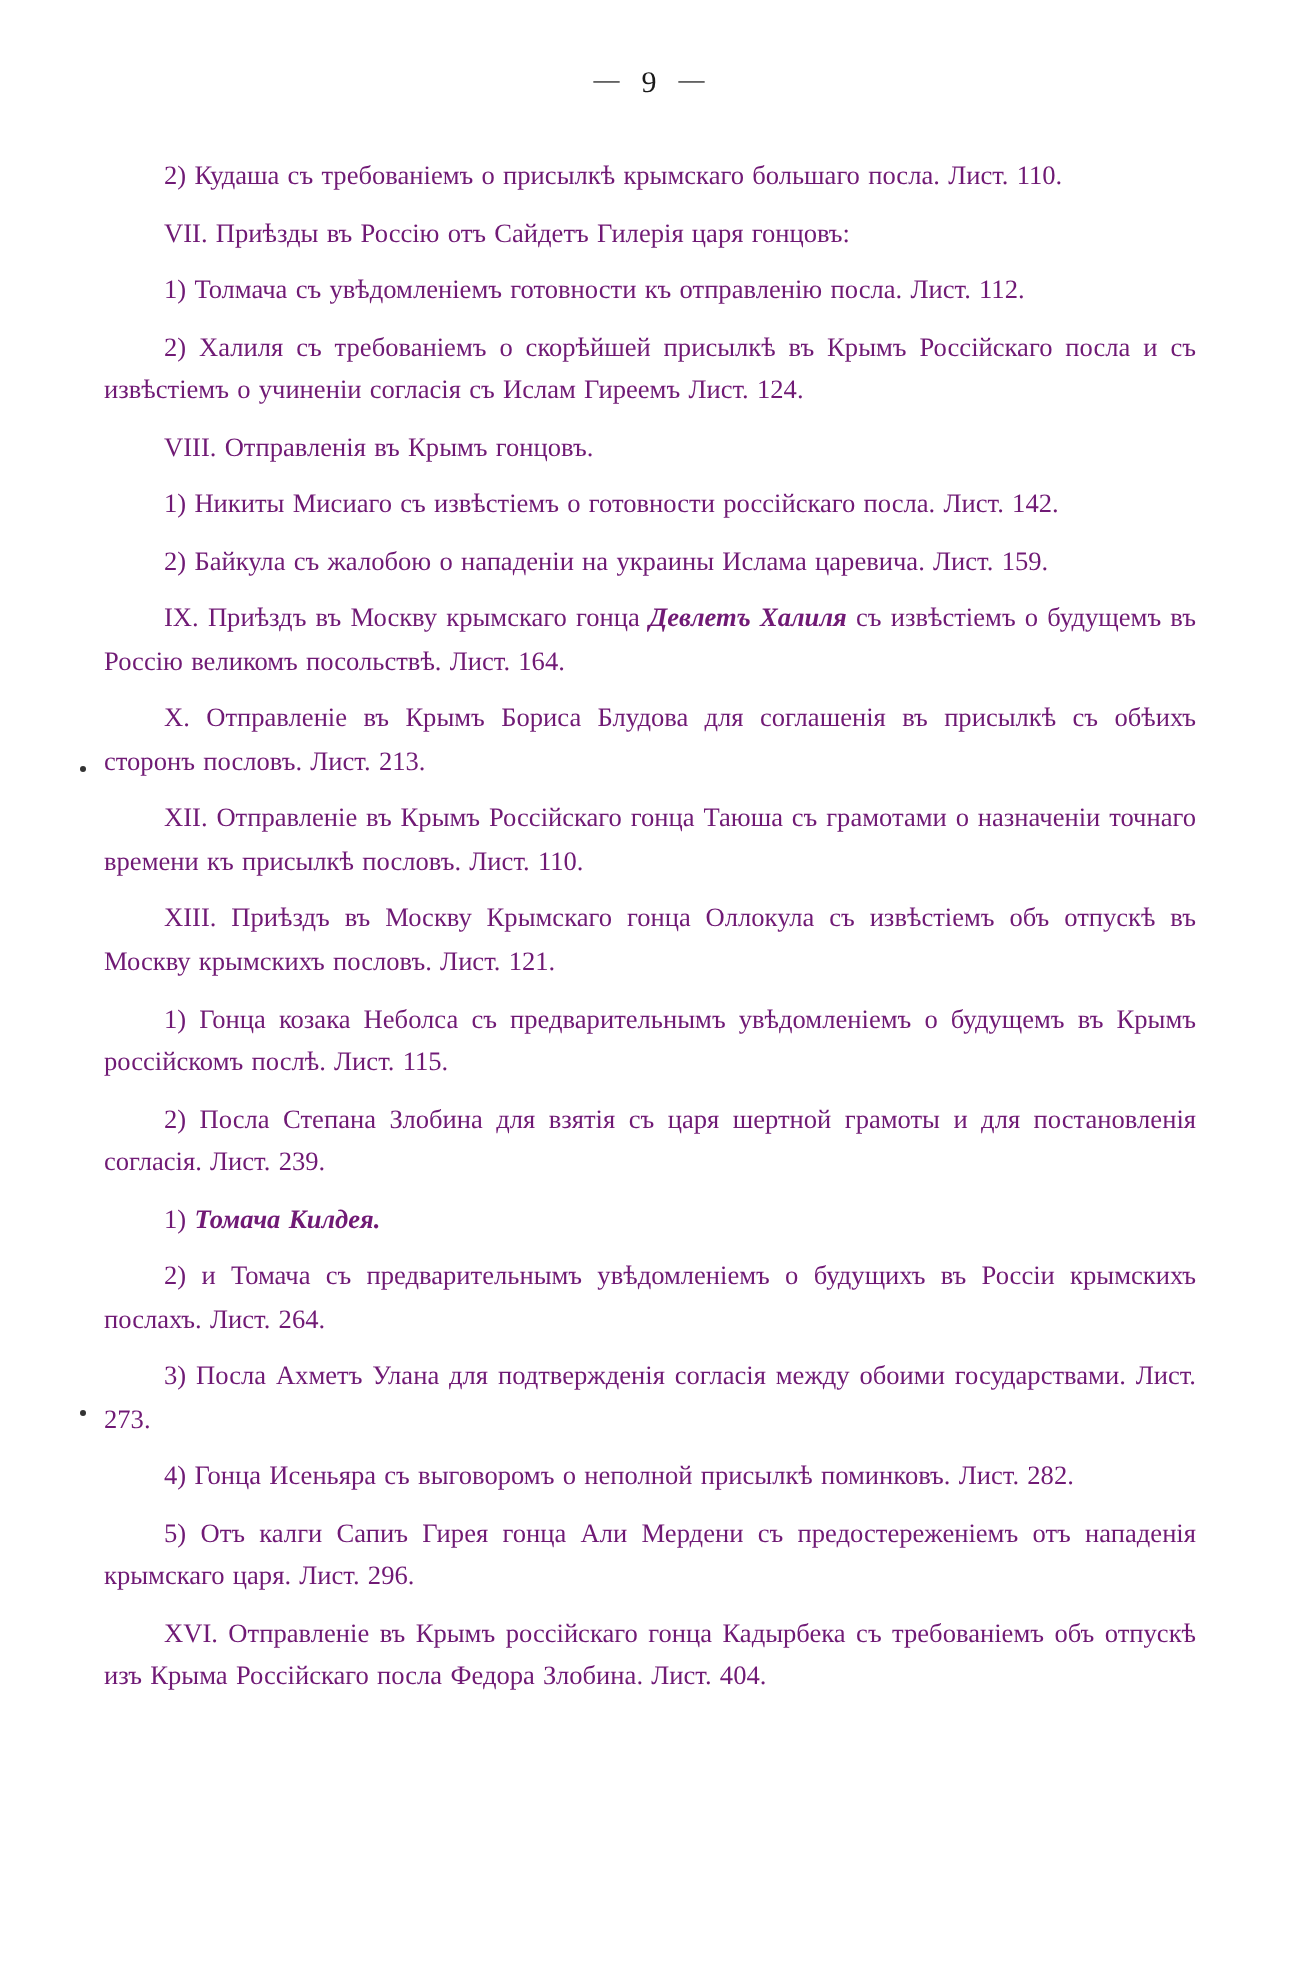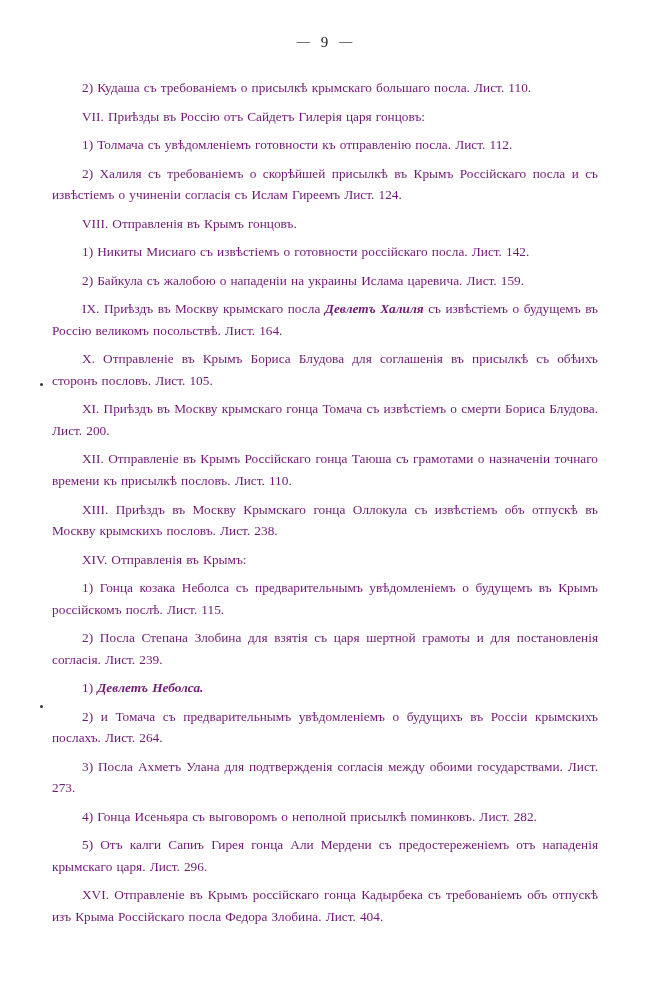--- a/index.html
+++ b/index.html
@@ -86,38 +86,36 @@
     <p class="para"><span>1) Толмача съ увѣдомленіемъ готовности къ отправленію посла. Лист. 112.</span></p>
 
     <p class="para"><span>2) Халиля съ требованіемъ о скорѣйшей присылкѣ въ Крымъ Россійскаго посла и съ извѣстіемъ о учиненіи согласія съ Ислам Гиреемъ Лист. 124.</span></p>
 
     <p class="para"><span>VIII. Отправленія въ Крымъ гонцовъ.</span></p>
 
     <p class="para"><span>1) Никиты Мисиаго съ извѣстіемъ о готовности россійскаго посла. Лист. 142.</span></p>
 
     <p class="para"><span>2) Байкула съ жалобою о нападеніи на украины Ислама царевича. Лист. 159.</span></p>
 
-    <p class="para"><span>IX. Приѣздъ въ Москву крымскаго посла </span><span class="ital">Девлетъ Халиля</span><span> съ извѣстіемъ о будущемъ въ Россію великомъ посольствѣ. Лист. 164.</span></p>
+    <p class="para"><span>IX. Приѣздъ въ Москву крымскаго гонца </span><span class="ital">Девлетъ Халиля</span><span> съ извѣстіемъ о будущемъ въ Россію великомъ посольствѣ. Лист. 164.</span></p>
 
-    <p class="para"><span>X. Отправленіе въ Крымъ Бориса Блудова для соглашенія въ присылкѣ съ обѣихъ сторонъ пословъ. Лист. 105.</span></p>
+    <p class="para"><span>X. Отправленіе въ Крымъ Бориса Блудова для соглашенія въ присылкѣ съ обѣихъ сторонъ пословъ. Лист. 213.</span></p>
 
-    <p class="para"><span>XI. Приѣздъ въ Москву крымскаго гонца Томача съ извѣстіемъ о смерти Бориса Блудова. Лист. 200.</span></p>
 
     <p class="para"><span>XII. Отправленіе въ Крымъ Россійскаго гонца Таюша съ грамотами о назначеніи точнаго времени къ присылкѣ пословъ. Лист. 110.</span></p>
 
-    <p class="para"><span>XIII. Приѣздъ въ Москву Крымскаго гонца Оллокула съ извѣстіемъ объ отпускѣ въ Москву крымскихъ пословъ. Лист. 238.</span></p>
+    <p class="para"><span>XIII. Приѣздъ въ Москву Крымскаго гонца Оллокула съ извѣстіемъ объ отпускѣ въ Москву крымскихъ пословъ. Лист. 121.</span></p>
 
-    <p class="para"><span>XIV. Отправленія въ Крымъ:</span></p>
 
     <p class="para"><span>1) Гонца козака Неболса съ предварительнымъ увѣдомленіемъ о будущемъ въ Крымъ россійскомъ послѣ. Лист. 115.</span></p>
 
     <p class="para"><span>2) Посла Степана Злобина для взятія съ царя шертной грамоты и для постановленія согласія. Лист. 239.</span></p>
 
 
-    <p class="para"><span>1) </span><span class="ital">Девлетъ Неболса.</span></p>
+    <p class="para"><span>1) </span><span class="ital">Томача Килдея.</span></p>
 
     <p class="para"><span>2) и Томача съ предварительнымъ увѣдомленіемъ о будущихъ въ Россіи крымскихъ послахъ. Лист. 264.</span></p>
 
     <p class="para"><span>3) Посла Ахметъ Улана для подтвержденія согласія между обоими государствами. Лист. 273.</span></p>
 
     <p class="para"><span>4) Гонца Исеньяра съ выговоромъ о неполной присылкѣ поминковъ. Лист. 282.</span></p>
 
     <p class="para"><span>5) Отъ калги Сапиъ Гирея гонца Али Мердени съ предостереженіемъ отъ нападенія крымскаго царя. Лист. 296.</span></p>
 
     <p class="para"><span>XVI. Отправленіе въ Крымъ россійскаго гонца Кадырбека съ требованіемъ объ отпускѣ изъ Крыма Россійскаго посла Федора Злобина. Лист. 404.</span></p>

